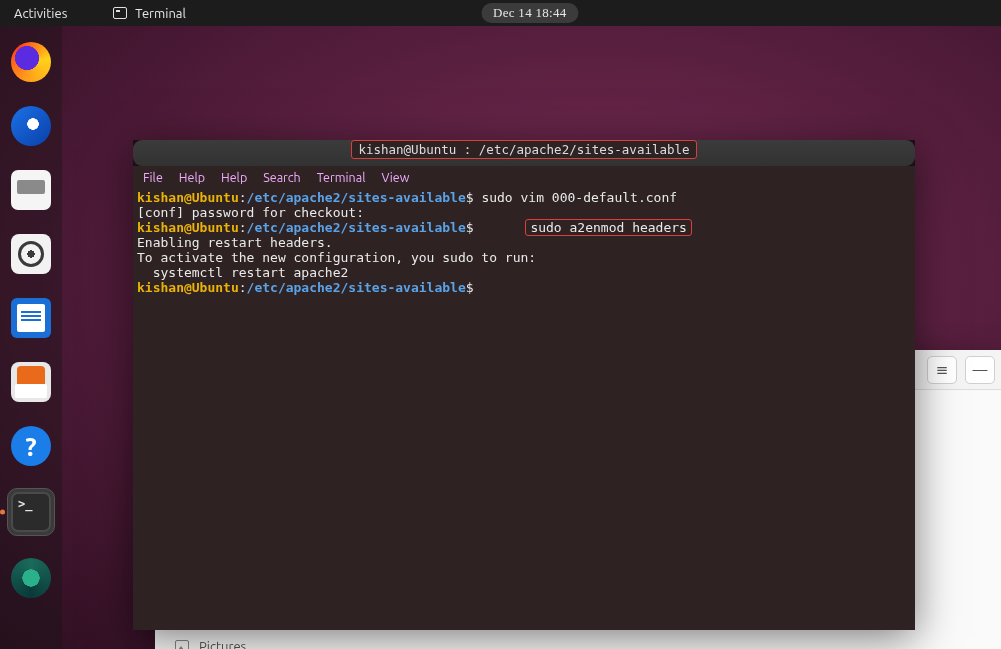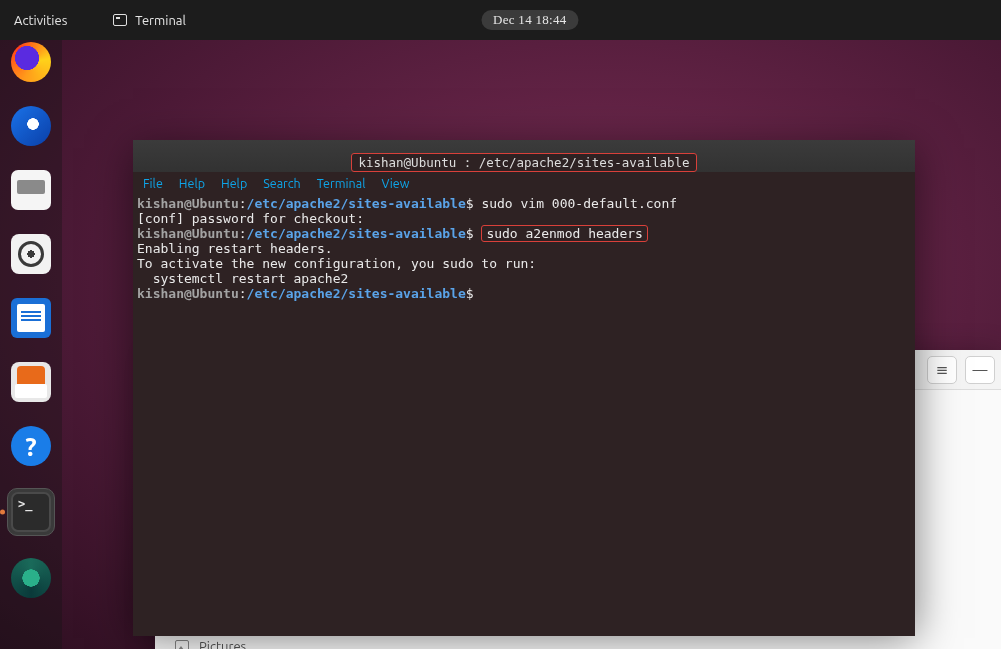--- a/index.html
+++ b/index.html
@@ -1,21 +1,21 @@
 <!DOCTYPE html>
 <html><head>
 <meta charset="utf-8">
 <style>
   * { margin: 0; padding: 0; box-sizing: border-box; }
   html, body { width: 1001px; height: 649px; overflow: hidden; font-family: "Ubuntu", "DejaVu Sans", sans-serif; }
   body { background: #5e2a47; position: relative; }
 
   
   .top-panel {
-    position: absolute; top: 0; left: 0; right: 0; height: 40px;
+    position: absolute; top: 0; left: 0; right: 0; height: 26px;
     background: #1c1c1c; color: #e6e6e6; display: flex; align-items: center;
     font-size: 13px; z-index: 50;
   }
   .top-panel .activities { margin-left: 14px; }
   .top-panel .app-indicator { display: flex; align-items: center; margin-left: 46px; gap: 8px; }
   .top-panel .app-icon { width: 14px; height: 12px; border: 1.5px solid #e0e0e0; border-radius: 2px; position: relative; }
   .top-panel .app-icon::before { content:""; position:absolute; top:2px; left:2px; width:4px; height:1.5px; background:#e0e0e0;}
   .top-panel .clock {
     position: absolute; left: 50%; transform: translateX(-20%);
     background: #3b3b3b; padding: 2px 12px; border-radius: 12px;
@@ -85,39 +85,39 @@
   .pic-icon::after{content:"";position:absolute;left:2px;bottom:1px;width:0;height:0;border-left:3px solid transparent;border-right:3px solid transparent;border-bottom:4px solid #888;}
   .white-panel{position:absolute;background:#fff;border-radius:4px;top:471px;width:265px;height:158px;}
 
   
   .term-shot {
     position:absolute; left:133px; top:140px; width:782px; height:490px;
     background:#1a0f15; z-index:30; box-shadow:0 8px 40px rgba(0,0,0,0.5);
     font-family:"DejaVu Sans Mono","Ubuntu Mono",monospace;
   }
   .term-titlebar {
-    height:32px;background:linear-gradient(#3b3b3b,#323232);
-    display:flex;align-items:flex-end;justify-content:center;position:relative;color:#ddd;font-size:12.5px;
+    height:26px;background:linear-gradient(#3b3b3b,#323232);
+    display:flex;align-items:flex-start;justify-content:center;position:relative;color:#ddd;font-size:12.5px;border-radius:9px;
   }
   .title-highlight{border:1.5px solid #d9403a;border-radius:3px;padding:1px 6px;background:#2e2223;}
   .title-highlight .host{color:#ddd;}
   .title-highlight .path{color:#ddd;}
   .term-menubar{
     height:22px;background:#2e2223;display:flex;align-items:center;gap:16px;
-    padding-left:10px;color:#0ea5e9;font-size:12.5px;font-family:"Ubuntu",sans-serif;
+    padding-left:10px;color:#f0abfc;font-size:12.5px;font-family:"Ubuntu",sans-serif;
   }
   .term-menubar span{cursor:pointer;}
   .term-body{
     padding:2px 4px 0 4px;font-size:13px;line-height:15px;color:#d8d8d8;
     white-space:pre;background:#2e2223;height:calc(100% - 48px);
   }
-  .c-user{color:#a3a3a3;font-weight:600;}
+  .c-user{color:#eab308;font-weight:600;}
   .c-path{color:#5aa3e8;font-weight:600;}
   .c-white{color:#eaeaea;}
-  .c-highlight{border:1.5px solid #d9403a;border-radius:3px;padding:0 4px;}
+  .c-highlight{border:1.5px solid #d9403a;border-radius:3px;padding:0 4px;margin-left:44px;}
   .blank-strip{position:absolute;left:155px;width:724px;background:#000;z-index:25;}
 </style>
 </head>
 <body>
 
 <div class="top-panel">
   <div class="activities">Activities</div>
   <div class="app-indicator">
     <div class="app-icon"></div>
     <span>Terminal</span>

